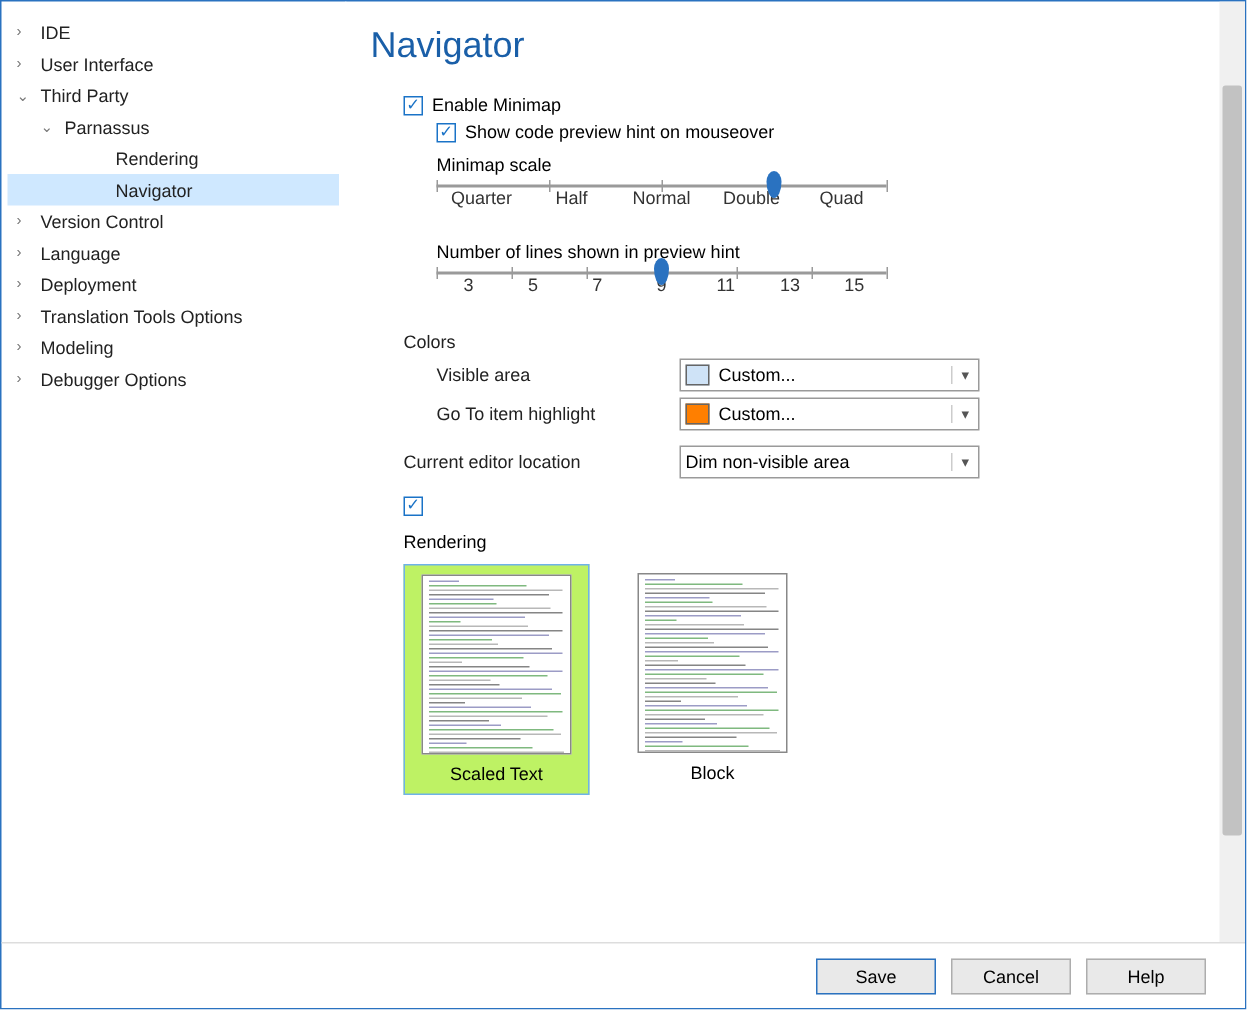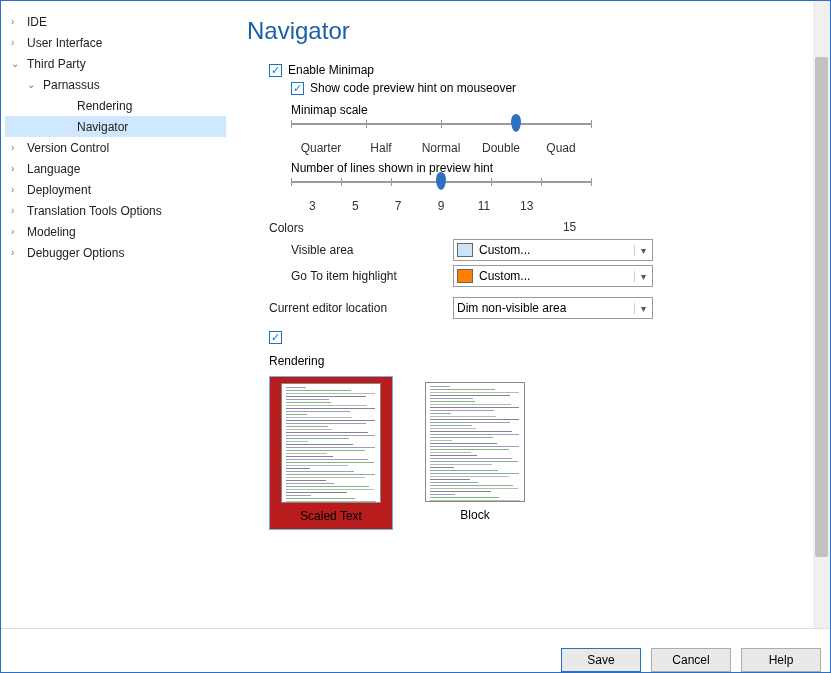--- a/index.html
+++ b/index.html
@@ -28,32 +28,32 @@
   .row { display: flex; align-items: center; margin: 4px 0; }
   .indent1 { margin-left: 22px; }
   .indent2 { margin-left: 44px; }
   .cb { width: 13px; height: 13px; border: 1px solid #1a73c7; margin-right: 6px; display: inline-flex; align-items: center; justify-content: center; }
   .cb.checked::after { content: "✓"; color: #1a73c7; font-size: 11px; line-height: 1; }
   .field-label { width: 162px; color: #222; }
   .slider { position: relative; height: 40px; margin-left: 44px; width: 300px; }
   .slider .track { position: absolute; top: 6px; left: 0; right: 0; height: 2px; background: #9a9a9a; }
   .slider .tick { position: absolute; top: 3px; width: 1px; height: 8px; background: #9a9a9a; }
   .slider .thumb { position: absolute; top: -3px; width: 10px; height: 18px; background: #2a72c0; border-radius: 5px 5px 5px 5px / 40% 40% 60% 60%; transform: translateX(-50%); }
-  .slider .labels { position: absolute; top: 24px; left: 0; right: 0; display: flex; justify-content: space-between; font-size: 11px; color: #333; }
+  .slider .labels { position: absolute; top: 8px; left: 0; right: 0; display: flex; justify-content: space-between; font-size: 11px; color: #333; }
   .colors-label { margin-left: 22px; margin-top: 6px; margin-bottom: 4px; color: #222; }
   .combo { display: flex; align-items: center; border: 1px solid #9a9a9a; height: 22px; width: 200px; background: #fff; padding-left: 3px; }
   .combo .swatch { width: 16px; height: 14px; border: 1px solid #666; margin-right: 6px; }
   .combo .text { flex: 1; }
   .combo .dd { width: 18px; text-align: center; color: #555; border-left: 1px solid #ccc; font-size: 10px; }
   .render-row { display: flex; gap: 20px; margin-left: 22px; margin-top: 8px; }
   .render-opt { width: 124px; text-align: center; padding: 6px; cursor: pointer; }
-  .render-opt.selected { background: #b91c1c; border: 1px solid #6fb2e8; }
+  .render-opt.selected { background: #bef264; border: 1px solid #6fb2e8; }
   .thumbimg { width: 100px; height: 120px; margin: 0 auto 6px auto; border: 1px solid #888; background: #fff; position: relative; overflow: hidden; }
   .thumbimg .ln { position: absolute; left: 4px; height: 1px; }
-  .footer { height: 44px; border-top: 1px solid #ddd; display: flex; align-items: flex-end; justify-content: flex-end; gap: 10px; padding: 0 9px; }
+  .footer { height: 44px; border-top: 1px solid #ddd; display: flex; align-items: center; justify-content: flex-end; gap: 10px; padding: 0 26px; }
   .btn { min-width: 80px; height: 24px; border: 1px solid #adadad; background: #e9e9e9; display: flex; align-items: center; justify-content: center; cursor: pointer; }
   .btn.primary { border-color: #2a72c0; }
 </style>
 </head>
 <body>
 
 <div class="window">
 
   <div class="body">
     <div class="tree" id="tree">
@@ -150,21 +150,21 @@
             <div class="tick" style="left: 66.6667%;"></div>
             <div class="tick" style="left: 83.3333%;"></div>
             <div class="tick" style="left: 100%;"></div>
             <div class="labels">
               <span style="width: 14.2857%; text-align: center;">3</span>
               <span style="width: 14.2857%; text-align: center;">5</span>
               <span style="width: 14.2857%; text-align: center;">7</span>
               <span style="width: 14.2857%; text-align: center;">9</span>
               <span style="width: 14.2857%; text-align: center;">11</span>
               <span style="width: 14.2857%; text-align: center;">13</span>
-              <span style="width: 14.2857%; text-align: center; margin-top: 21px;">15</span>
+              <span style="width: 14.2857%; text-align: center;">15</span>
             </div>
             <div class="thumb" style="left: 50%;"></div>
           </div>
 
         <div class="colors-label">Colors</div>
 
         <div class="row indent2">
           <span class="field-label">Visible area</span>
           <div class="combo">
             <span class="swatch" id="sw1" style="background: rgb(207, 227, 247);"></span>

